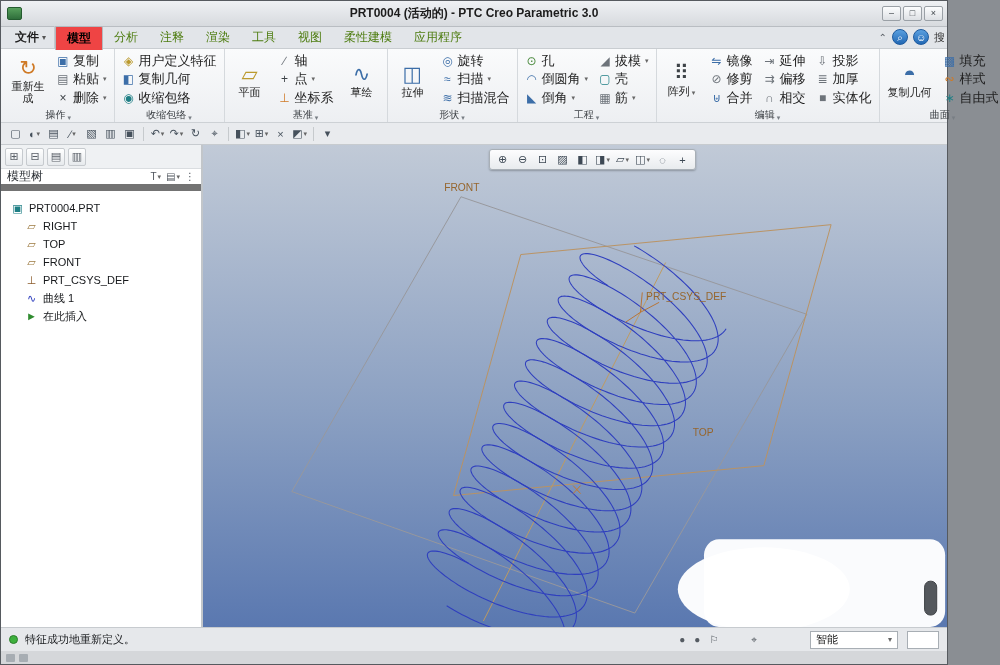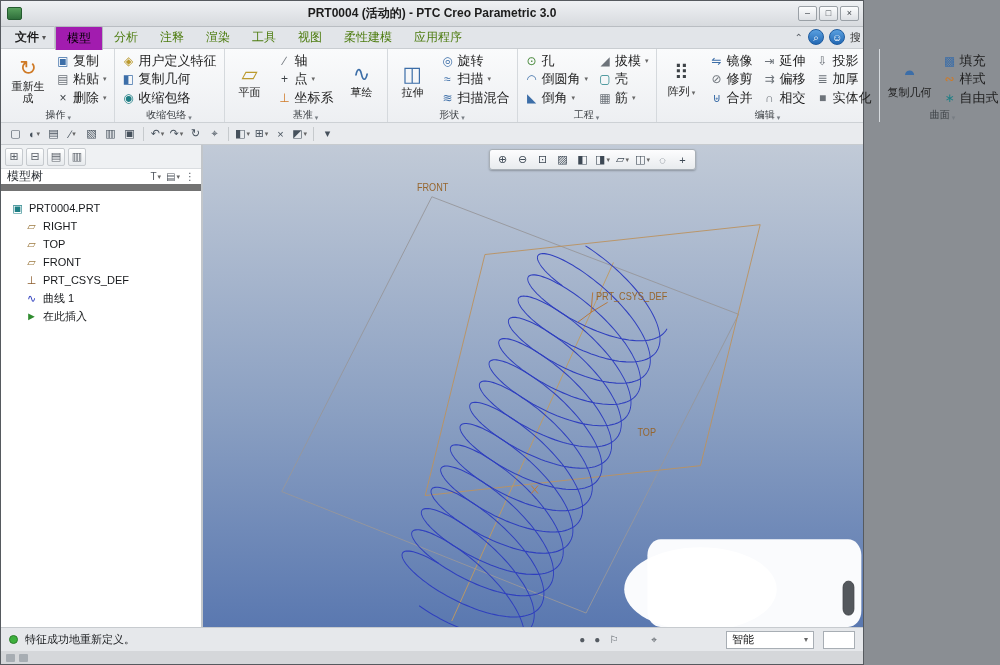--- a/index.html
+++ b/index.html
@@ -1,32 +1,32 @@
 <!DOCTYPE html>
 <html><head>
 <meta charset="utf-8">
 <style>
   *{box-sizing:border-box;margin:0;padding:0}
   html,body{width:1000px;height:665px;overflow:hidden}
   body{font-family:"Liberation Sans","DejaVu Sans",sans-serif;font-size:12px;background:#8a8e93}
-  .app{width:864px;height:665px;display:flex;flex-direction:column;border:1px solid #565a5f;background:#edeff1}
+  .app{width:948px;height:665px;display:flex;flex-direction:column;border:1px solid #565a5f;background:#edeff1}
 
   
   .titlebar{height:26px;flex:0 0 26px;display:flex;align-items:center;background:linear-gradient(#eff1f4,#d7dade);border-bottom:1px solid #b9bdc2;position:relative}
   .app-logo{width:15px;height:13px;margin-left:6px;border-radius:2px;background:linear-gradient(#57a05c,#2f6e3b);border:1px solid #245b2f;z-index:1}
   .title{position:absolute;left:0;right:0;text-align:center;font-weight:bold;color:#1c1c1c;font-size:12px}
   .win-btns{margin-left:auto;display:flex;gap:2px;margin-right:4px;z-index:1}
   .wbtn{width:19px;height:15px;border:1px solid #9aa0a6;background:linear-gradient(#fcfdfe,#dde0e4);font-size:9px;line-height:12px;text-align:center;color:#3e444a;border-radius:2px}
 
   
   .tabrow{height:22px;flex:0 0 22px;display:flex;align-items:center;background:#e2e5e9;padding-left:4px;position:relative;border-bottom:1px solid #c9cdd1}
   .file-tab{padding:3px 8px 3px 10px;display:flex;align-items:center;gap:3px;color:#1e1e1e;border-right:1px solid #c5c9cd;font-weight:bold}
   .file-tab .fcaret{font-size:8px;color:#555}
   .tab{padding:3px 11px;color:#4d7c0f}
-  .tab.active{background:#a21caf;border:1px solid #b4b9be;border-bottom:none;border-radius:2px 2px 0 0;color:#000;font-weight:normal}
+  .tab.active{background:#ef4444;border:1px solid #b4b9be;border-bottom:none;border-radius:2px 2px 0 0;color:#000;font-weight:bold}
   .tabrow-right{position:absolute;right:3px;top:2px;display:flex;align-items:center;gap:5px}
   .chev{color:#5b6168;font-size:10px}
   .circle-btn{width:16px;height:16px;border-radius:50%;color:#fff;font-size:10px;text-align:center;line-height:15px;background:linear-gradient(#5aa0e0,#2268b4);border:1px solid #1d5a9e}
   .clipped{font-size:11px;color:#333;width:10px;overflow:hidden;white-space:nowrap}
 
   
   .ribbon{height:74px;flex:0 0 74px;display:flex;background:linear-gradient(#fafbfc,#edeff2);border-bottom:1px solid #cdd1d5;padding:0 2px}
   .rgroup{display:flex;flex-direction:column;border-right:1px solid #d5d9dd;padding:2px 4px 0}
   .rg-body{flex:1;display:flex;gap:4px;align-items:stretch}
   .rg-label{height:14px;font-size:10px;color:#3c4045;display:flex;align-items:flex-end;justify-content:center;gap:2px}
@@ -462,21 +462,21 @@
   </div>
 
   <div class="statusbar">
     <span class="green-dot"></span>
     <span class="status-msg">特征成功地重新定义。</span>
     <span class="status-right">
       <span class="sic">●</span>
       <span class="sic">●</span>
       <span class="sic">⚐</span>
       <span class="sic" style="margin-left:24px">⌖</span>
-      <span class="smart-select" style="margin-left:60px">
+      <span class="smart-select" style="margin-left:44px">
         <span>智能</span>
         <span class="scaret">▾</span>
       </span>
       <span class="mini-box"></span>
     </span>
   </div>
 
   <div class="bottomstrip">
     <span class="bs-icon"></span>
     <span class="bs-icon"></span>

